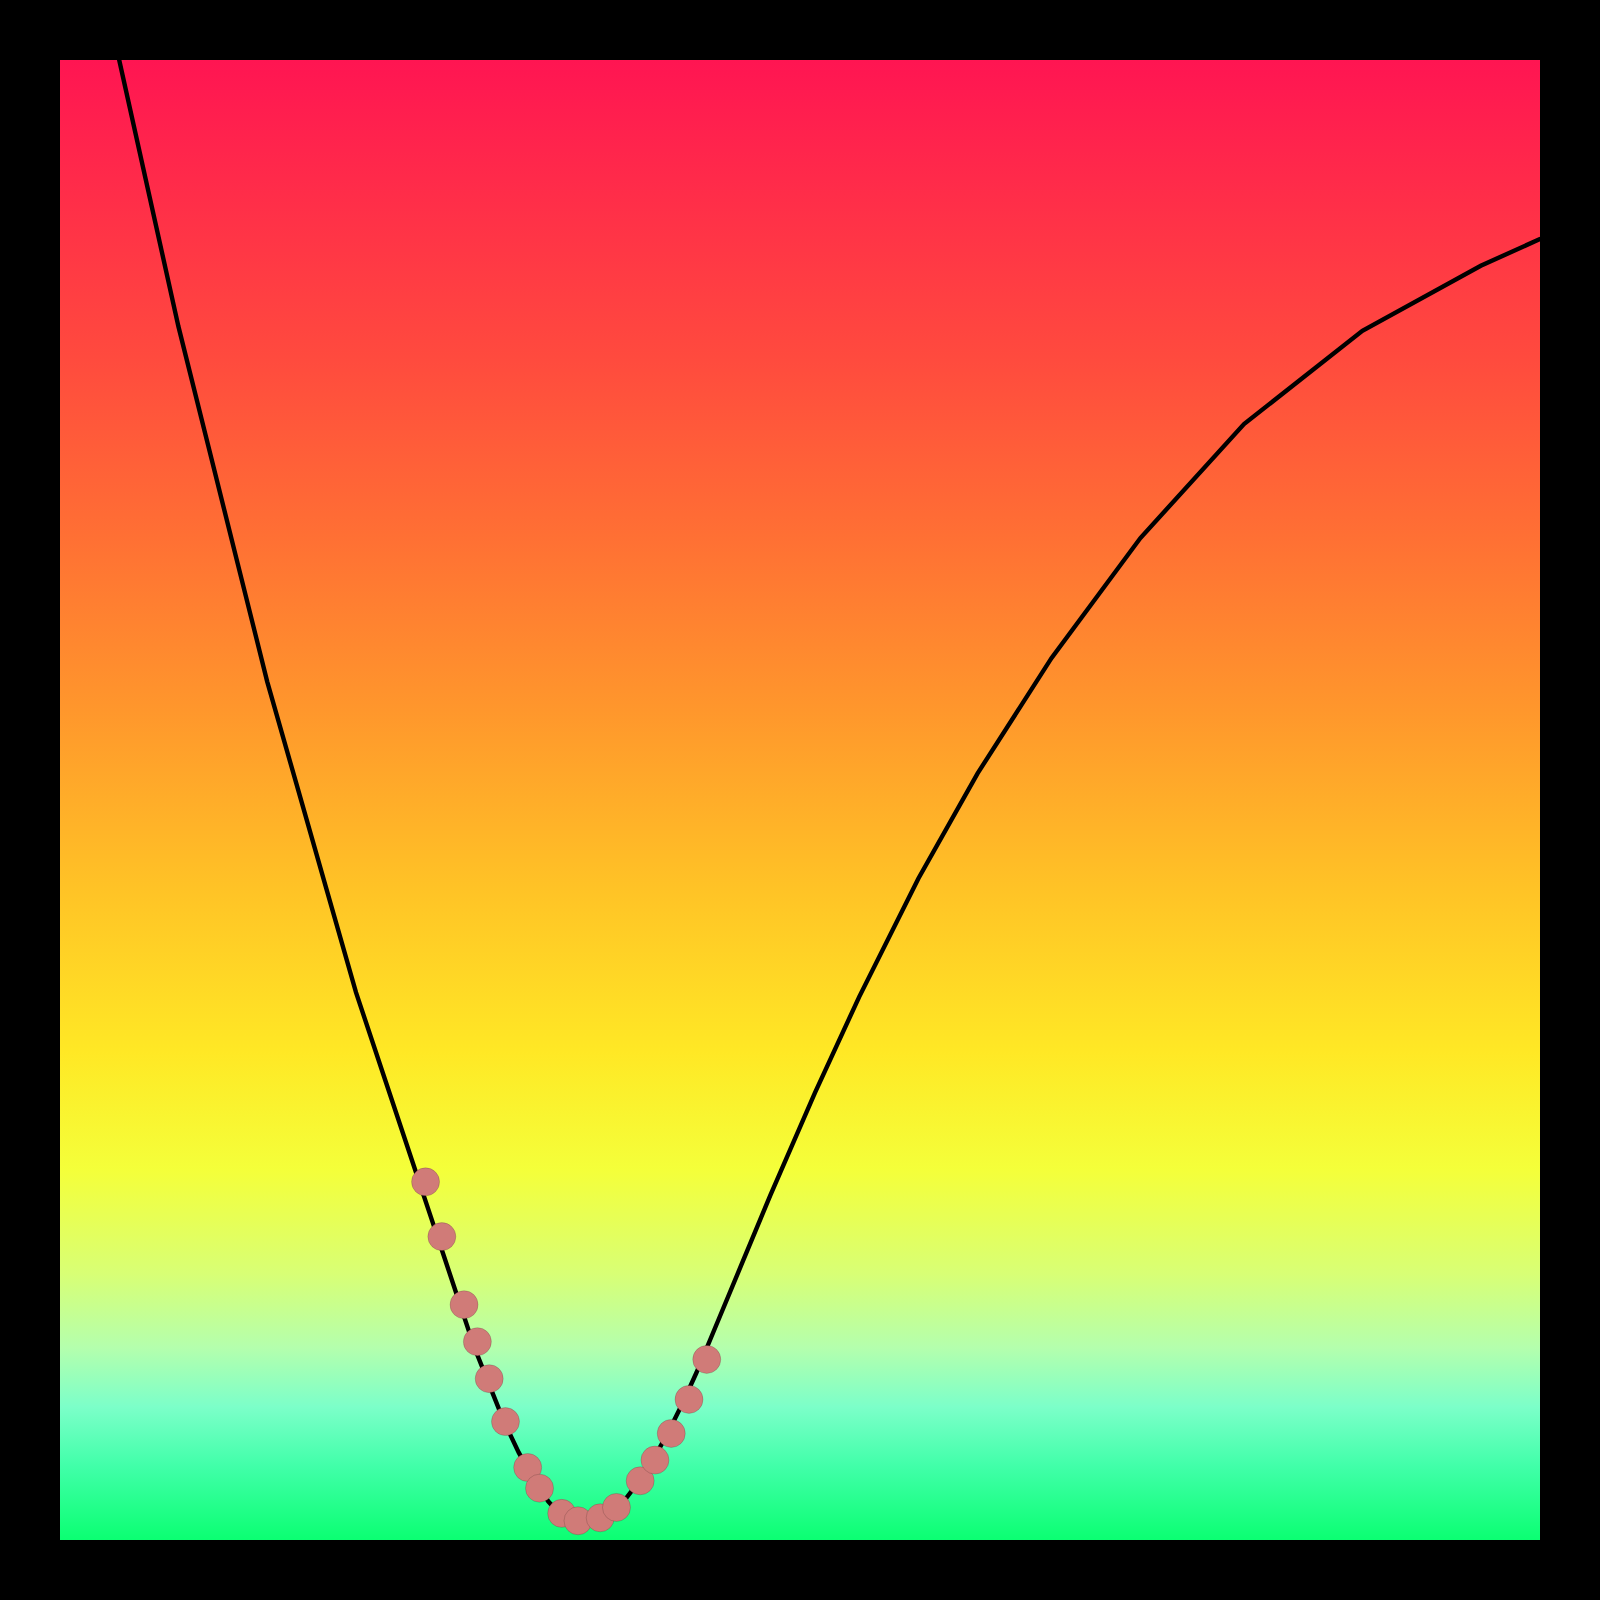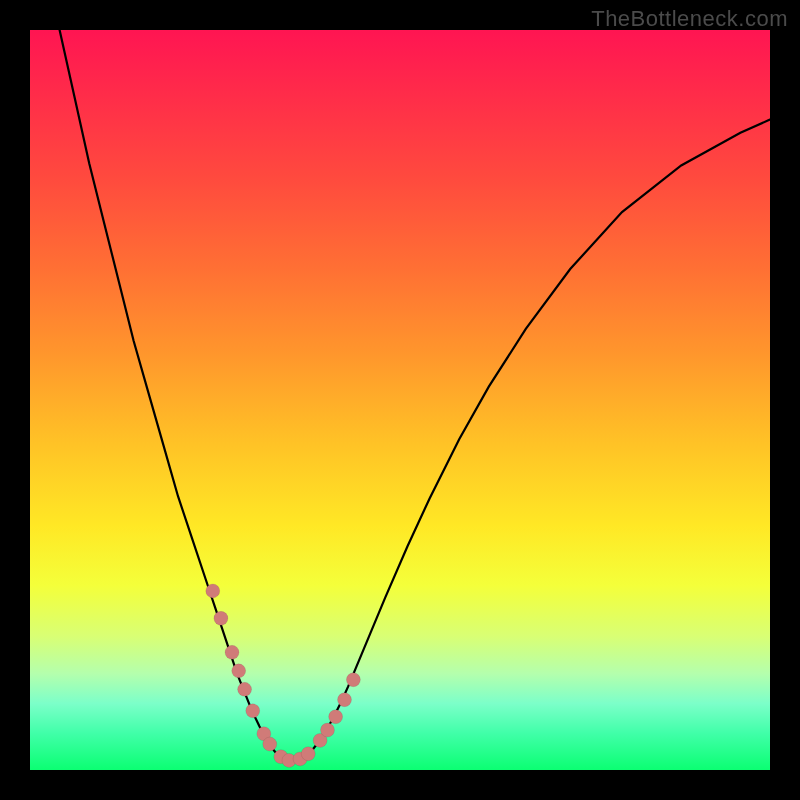--- a/index.html
+++ b/index.html
@@ -53,21 +53,20 @@
   .dot {
     fill: #d07b78;
     stroke: rgba(0,0,0,0.15);
     stroke-width: 0.5;
   }
 </style>
 </head>
 <body>
 
 <div class="outer">
-  <div class="watermark">TheBottleneck.com</div>
   <div class="plot">
     <svg class="overlay" viewBox="0 0 740 740">
       <path id="left-branch" class="curve" d="M29.60 0.00 L44.40 66.60 L59.20 133.20 L74.00 192.40 L88.80 251.60 L103.60 310.80 L118.40 362.60 L133.20 414.40 L148.00 466.20 L162.80 510.60 L177.60 555.00 L185.00 577.20 L192.40 599.40 L199.80 621.60 L207.20 643.80 L214.60 662.30 L222.00 680.80 L229.40 696.34 L236.80 709.66 L244.20 720.76 L251.60 728.90"></path>
       <path id="right-branch" class="curve" d="M273.80 728.90 L281.20 721.50 L288.60 711.88 L296.00 700.78 L303.40 687.46 L310.80 672.66 L318.20 656.38 L325.60 638.62 L340.40 603.10 L355.20 567.58 L377.40 516.52 L399.60 468.42 L429.20 409.22 L458.80 356.68 L495.80 298.96 L540.20 239.02 L592.00 182.04 L651.20 135.42 L710.40 102.86 L740.00 89.54"></path>
       <g id="markers">
           <circle cx="182.78" cy="560.92" r="7" class="dot"></circle>
           <circle cx="190.92" cy="588.30" r="7" class="dot"></circle>
           <circle cx="202.02" cy="622.34" r="7" class="dot"></circle>
           <circle cx="208.68" cy="640.84" r="7" class="dot"></circle>
           <circle cx="214.60" cy="659.34" r="7" class="dot"></circle>

